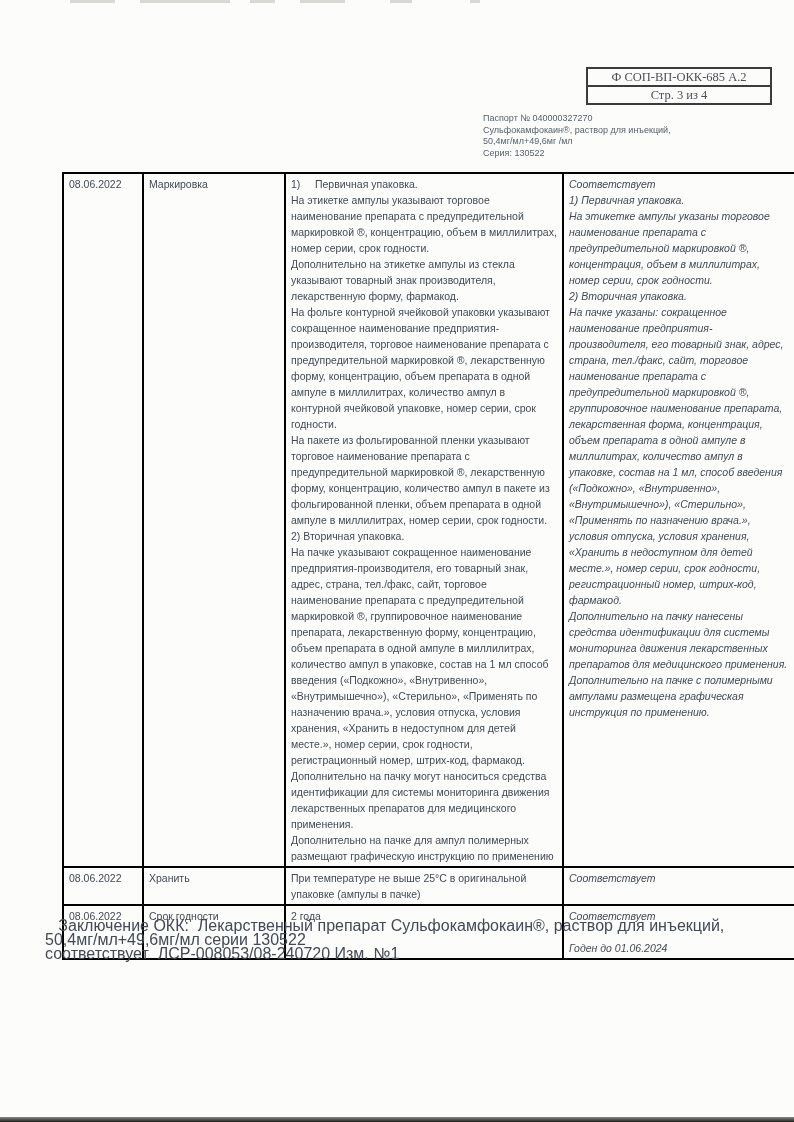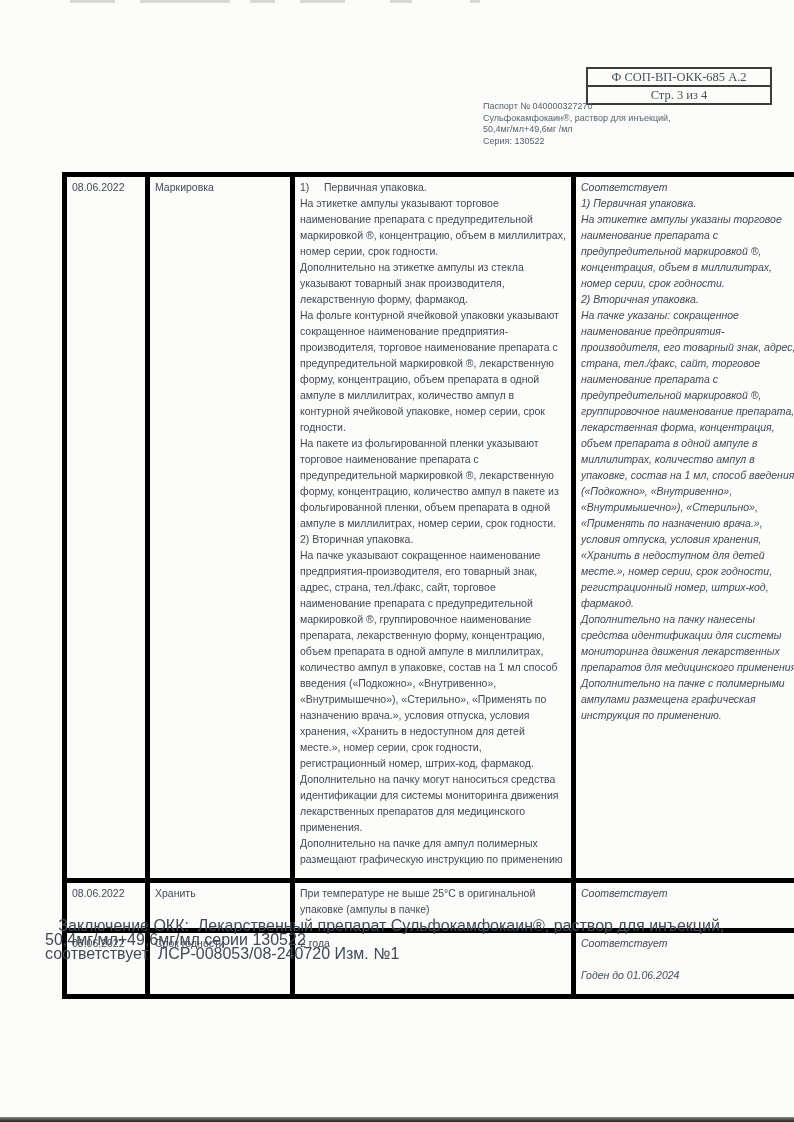--- a/index.html
+++ b/index.html
@@ -28,38 +28,38 @@
   }
   .form-box .cell{
     text-align:center;
     padding:1px 12px;
     font-size:12.5px;
     line-height:14px;
   }
   .form-box .cell + .cell{border-top:2px solid #3c3c3c;}
   
   .passport{
-    position:absolute;left:483px;top:101px;
+    position:absolute;left:483px;top:113px;
     font-size:9px;line-height:11.6px;
     color:#55616e;
   }
   
   .doc-table{
     position:absolute;left:62px;top:172px;
     border-collapse:collapse;
     table-layout:fixed;
     width:693px;
     font-size:10.5px;
     line-height:16px;
     color:#414a56;
   }
   .doc-table td{
-    border:5px solid #000000;
+    border:2px solid #000000;
     vertical-align:top;
-    padding:2px 5px 11px 5px;
+    padding:2px 5px 2px 5px;
     white-space:pre-wrap;
     overflow:hidden;
   }
   .doc-table td.c-date{width:68px;}
   .doc-table td.c-param{width:130px;}
   .doc-table td.c-req{width:266px;}
   .doc-table td.c-conf{width:223px;font-style:italic;}
   tr.r1 td{height:655px;}
   tr.r2 td{height:24px;}
   tr.r3 td{height:34px;}

